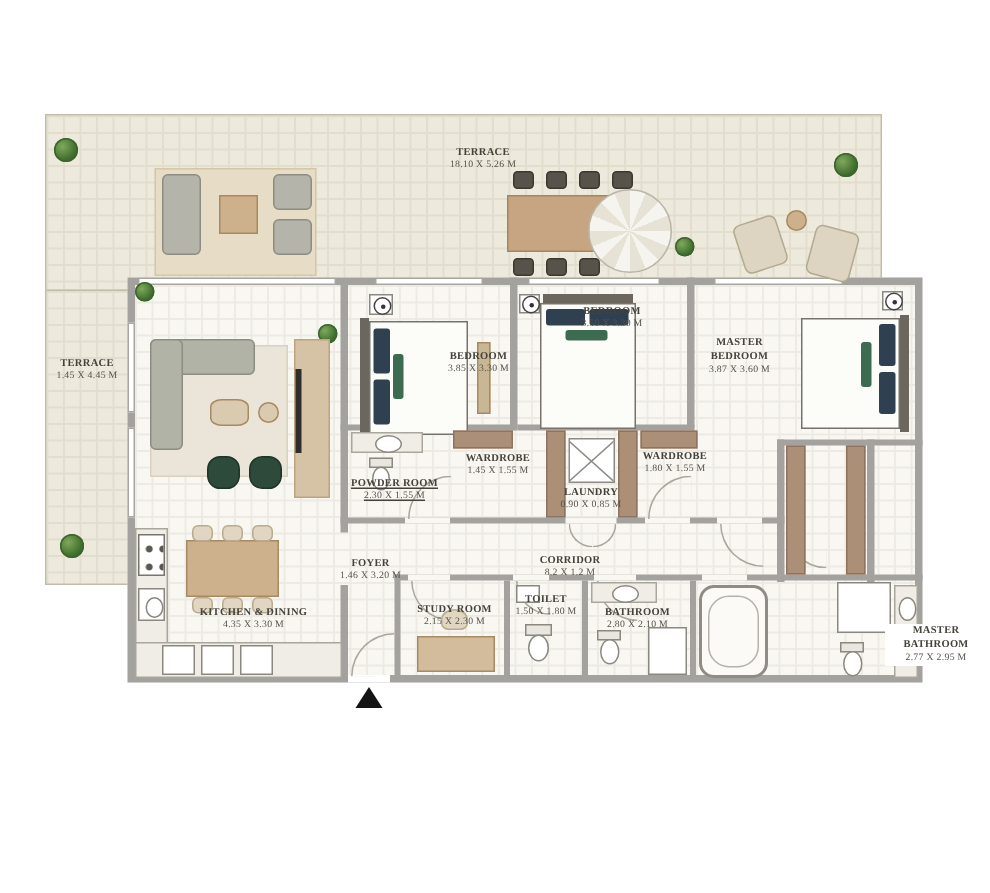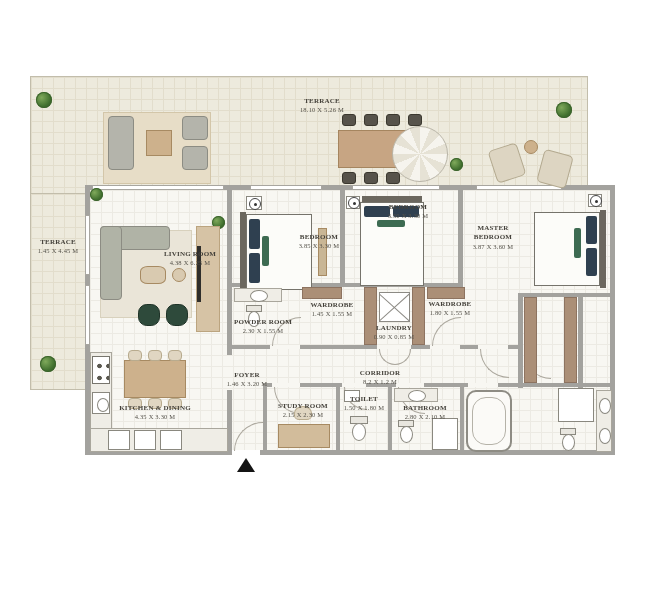--- a/index.html
+++ b/index.html
@@ -231,37 +231,33 @@
   <div class="entry-arrow" style="left:237px;top:458px;"></div>
 
   <div class="room-label" style="left:272px;top:97px;width:100px;">
     <span class="nm">TERRACE</span>
     <span class="dm">18.10 x 5.26 m</span>
   </div>
   <div class="room-label" style="left:32px;top:238px;width:52px;">
     <span class="nm">TERRACE</span>
     <span class="dm">1.45 x 4.45 m</span>
   </div>
-  <div class="room-label" style="left:145px;top:250px;width:90px;">
-    <span class="nm">LIVING ROOM</span>
-    <span class="dm">4.38 x 6.25 m</span>
-  </div>
   <div class="room-label" style="left:294px;top:233px;width:50px;">
     <span class="nm">BEDROOM</span>
     <span class="dm">3.85 x 3.30 m</span>
   </div>
   <div class="room-label" style="left:382px;top:203px;width:52px;">
     <span class="nm">BEDROOM</span>
     <span class="dm">3.50 x 3.30 m</span>
   </div>
   <div class="room-label" style="left:468px;top:224px;width:50px;">
     <span class="nm">MASTER BEDROOM</span>
     <span class="dm">3.87 x 3.60 m</span>
   </div>
-  <div class="room-label" style="left:230px;top:318px;width:66px;">
+  <div class="room-label" style="left:230px;top:318px;width:66px;text-decoration:underline;">
     <span class="nm">POWDER ROOM</span>
     <span class="dm">2.30 x 1.55 m</span>
   </div>
   <div class="room-label" style="left:304px;top:301px;width:56px;">
     <span class="nm">WARDROBE</span>
     <span class="dm">1.45 x 1.55 m</span>
   </div>
   <div class="room-label" style="left:422px;top:300px;width:56px;">
     <span class="nm">WARDROBE</span>
     <span class="dm">1.80 x 1.55 m</span>
@@ -271,30 +267,34 @@
     <span class="dm">0.90 x 0.85 m</span>
   </div>
   <div class="room-label" style="left:354px;top:369px;width:52px;">
     <span class="nm">CORRIDOR</span>
     <span class="dm">8.2 x 1.2 m</span>
   </div>
   <div class="room-label" style="left:224px;top:371px;width:46px;">
     <span class="nm">FOYER</span>
     <span class="dm">1.46 x 3.20 m</span>
   </div>
-  <div class="room-label" style="left:108px;top:404px;width:94px;">
+  <div class="room-label" style="left:122px;top:404px;width:94px;">
     <span class="nm">KITCHEN &amp; DINING</span>
     <span class="dm">4.35 x 3.30 m</span>
   </div>
   <div class="room-label" style="left:272px;top:402px;width:62px;">
     <span class="nm">STUDY ROOM</span>
     <span class="dm">2.15 x 2.30 m</span>
   </div>
   <div class="room-label" style="left:340px;top:395px;width:48px;">
     <span class="nm">TOILET</span>
     <span class="dm">1.50 x 1.80 m</span>
   </div>
   <div class="room-label" style="left:396px;top:404px;width:58px;">
     <span class="nm">BATHROOM</span>
     <span class="dm">2.80 x 2.10 m</span>
   </div>
+  <div class="room-label" style="left:590px;top:416px;width:68px;background:#fff;">
+    <span class="nm">MASTER BATHROOM</span>
+    <span class="dm">2.77 x 2.95 m</span>
+  </div>
 
 </div>
 
 </body></html>

